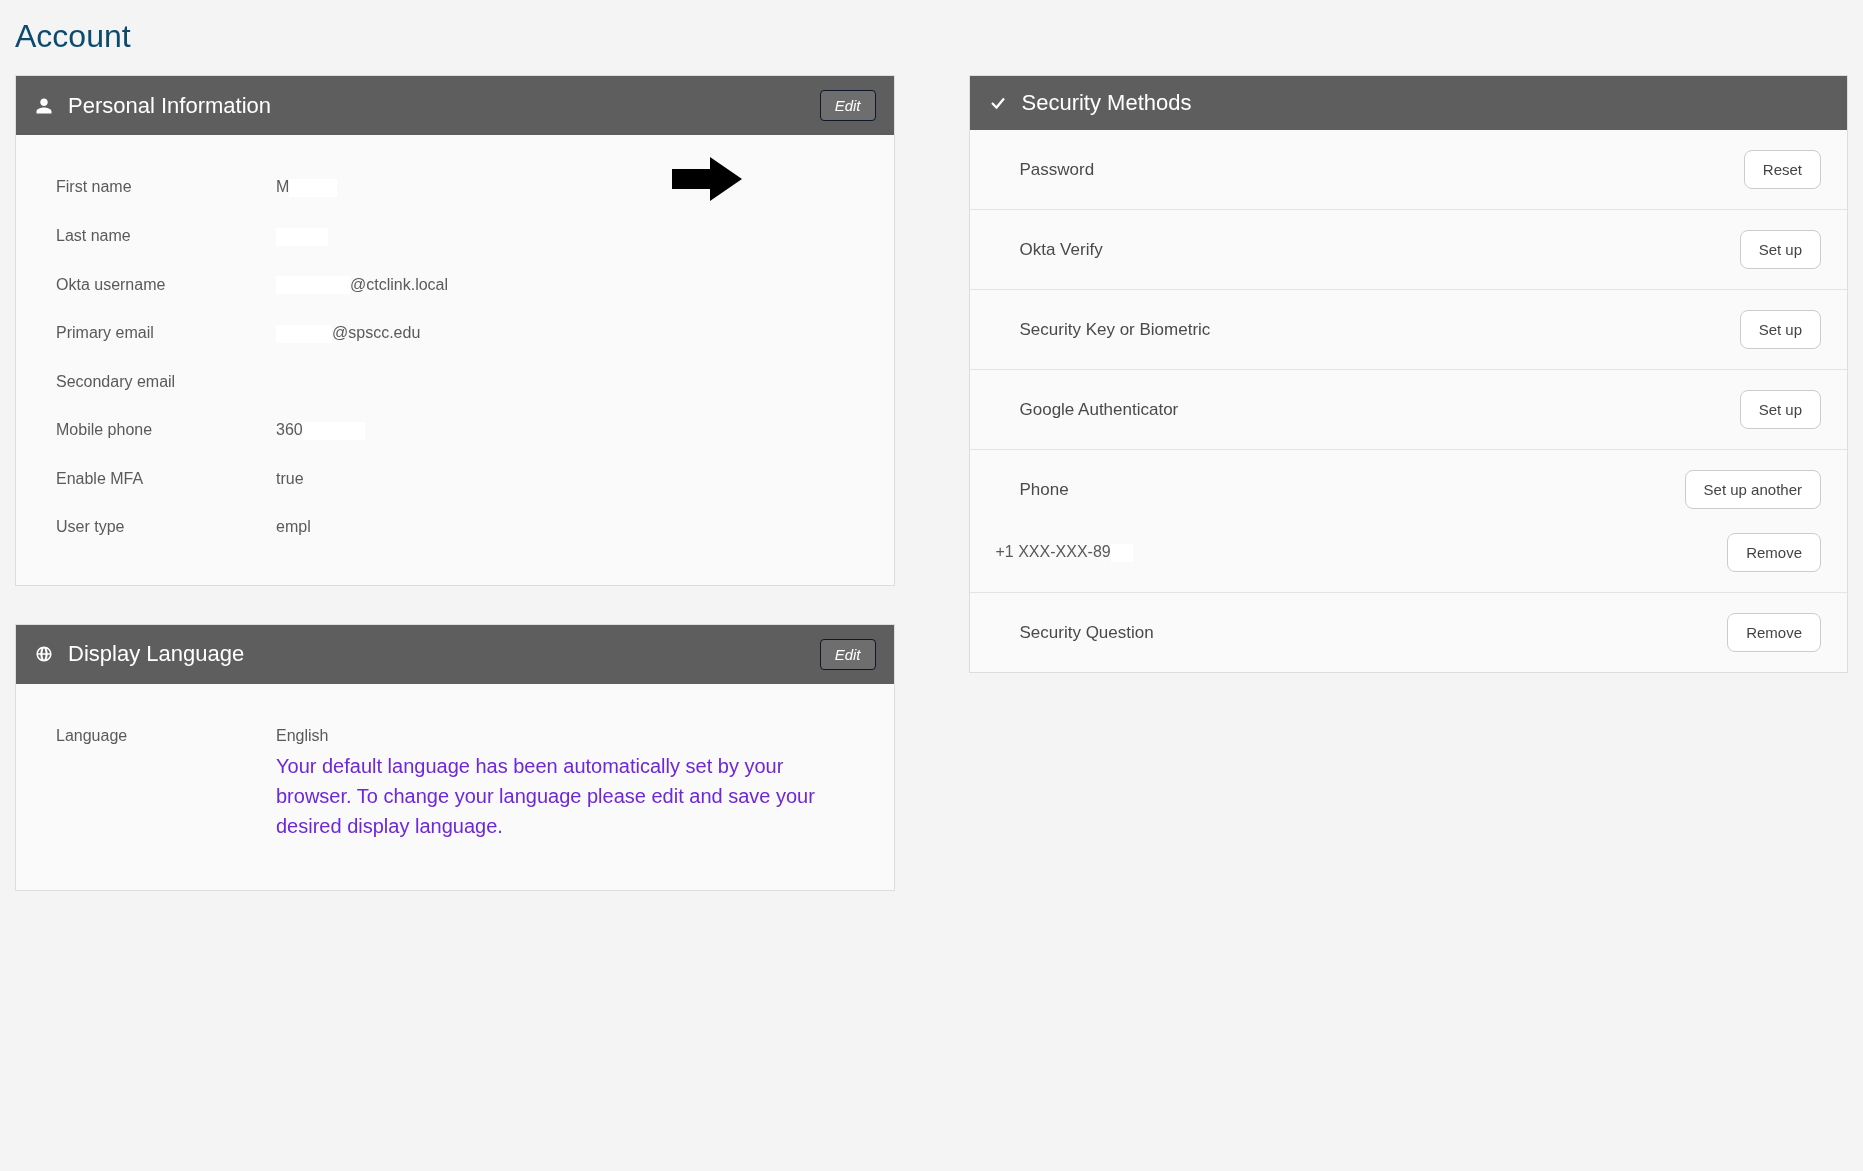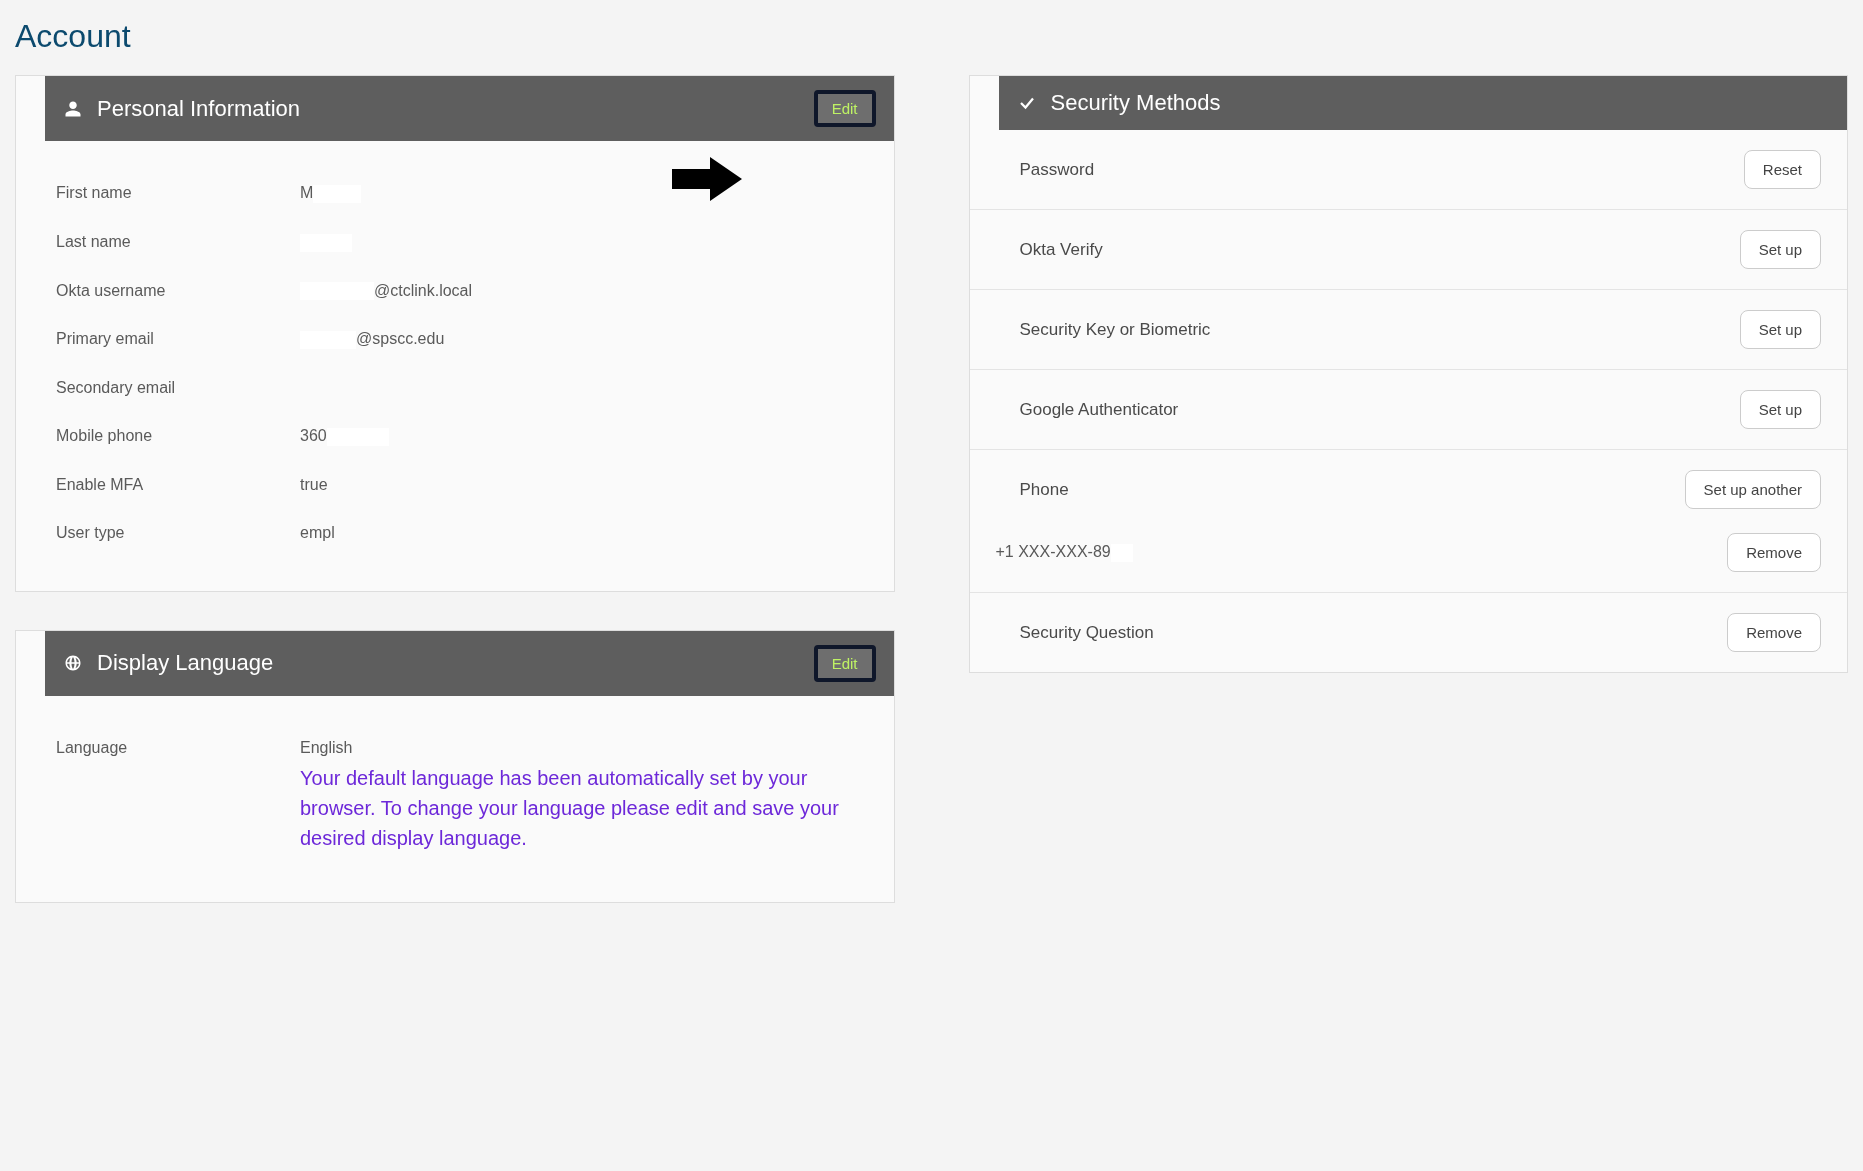--- a/index.html
+++ b/index.html
@@ -29,52 +29,51 @@
     background: #fafafa;
     margin-bottom: 38px;
   }
   .card-header {
     background: #5e5e5e;
     color: #fff;
     display: flex;
     align-items: center;
     padding: 14px 18px;
     gap: 14px;
-    margin-left: 29px;
   }
   .card-header .icon {
     display: inline-flex;
     width: 20px;
     height: 20px;
     align-items: center;
     justify-content: center;
     color: #fff;
   }
   .card-header h2 {
     font-size: 22px;
     font-weight: 400;
     flex: 1;
   }
   .edit-btn {
     background: #6e6e6e;
-    color: #bef264;
-    border: 4px solid #0f172a;
+    color: #ffffff;
+    border: 1px solid #0f172a;
     border-radius: 4px;
     padding: 6px 14px;
     font-size: 15px;
     cursor: pointer;
+    font-style: italic;
   }
   .card-body {
     padding: 28px 40px 34px 40px;
   }
   .field-row {
     display: flex;
     align-items: flex-start;
     padding: 15px 0;
-    gap: 24px;
   }
   .field-label {
     width: 220px;
     color: #5a5a5a;
     font-size: 16px;
     font-weight: 500;
   }
   .field-value {
     color: #5a5a5a;
     font-size: 16px;

